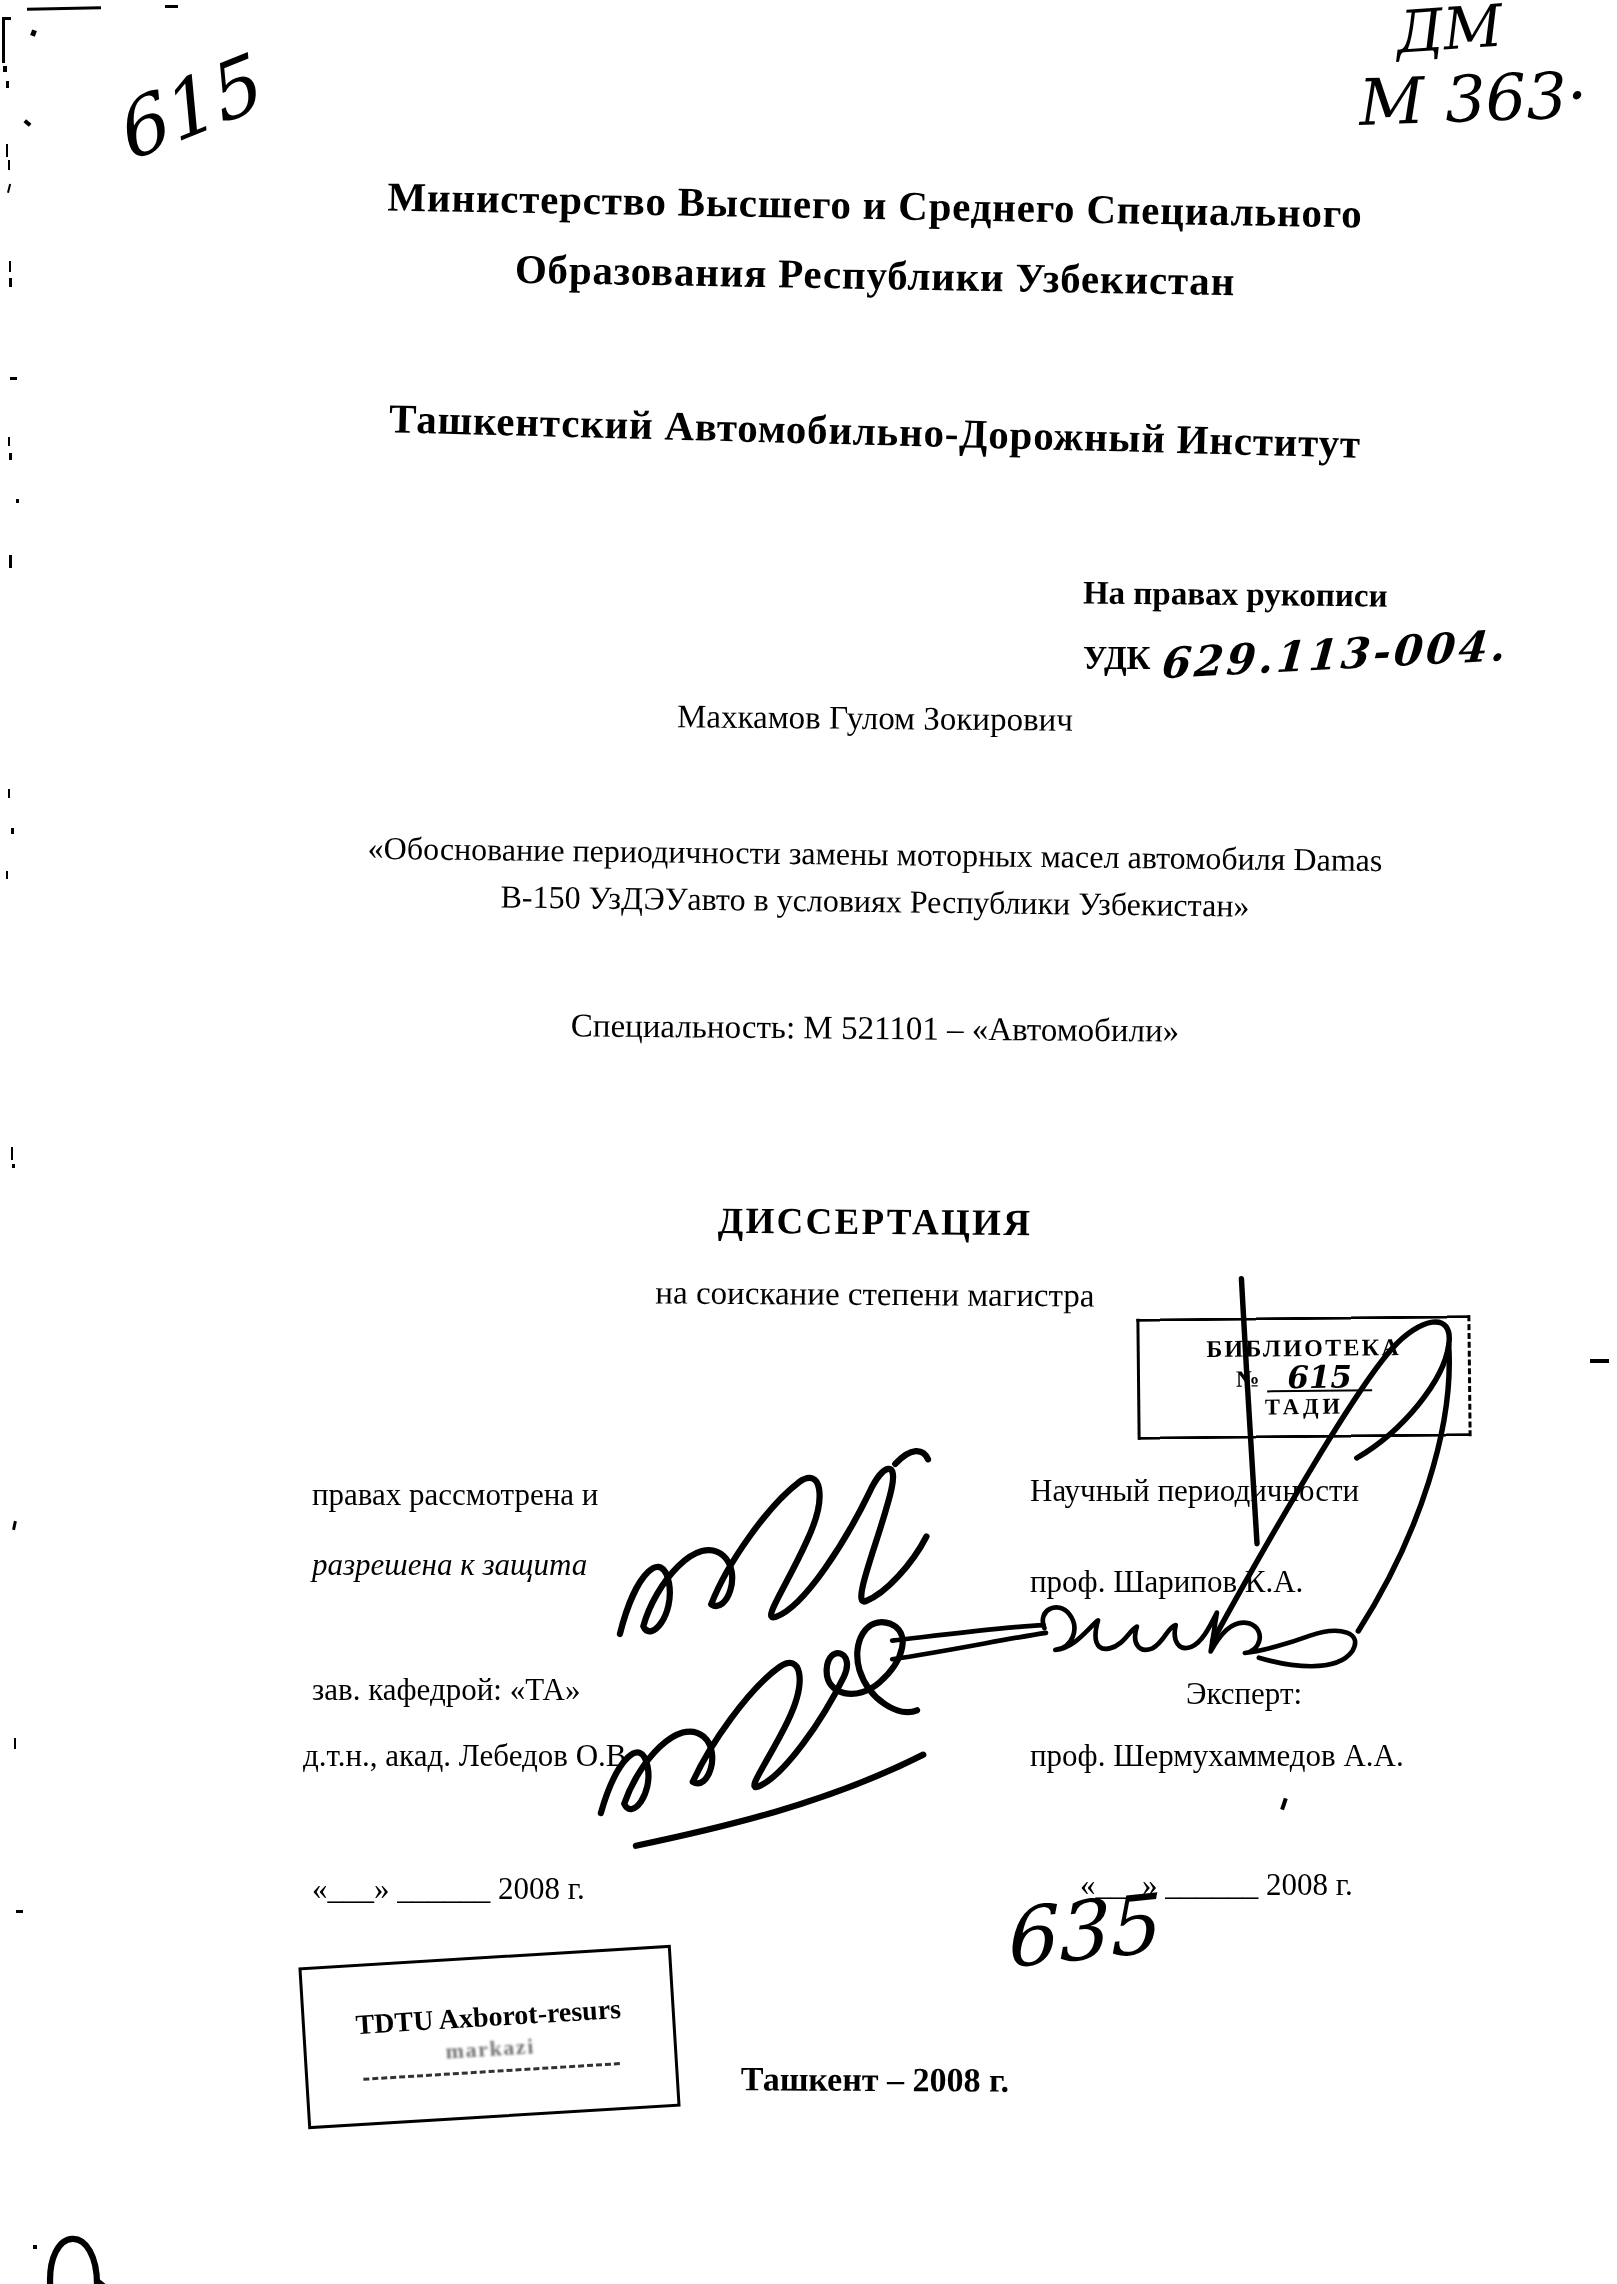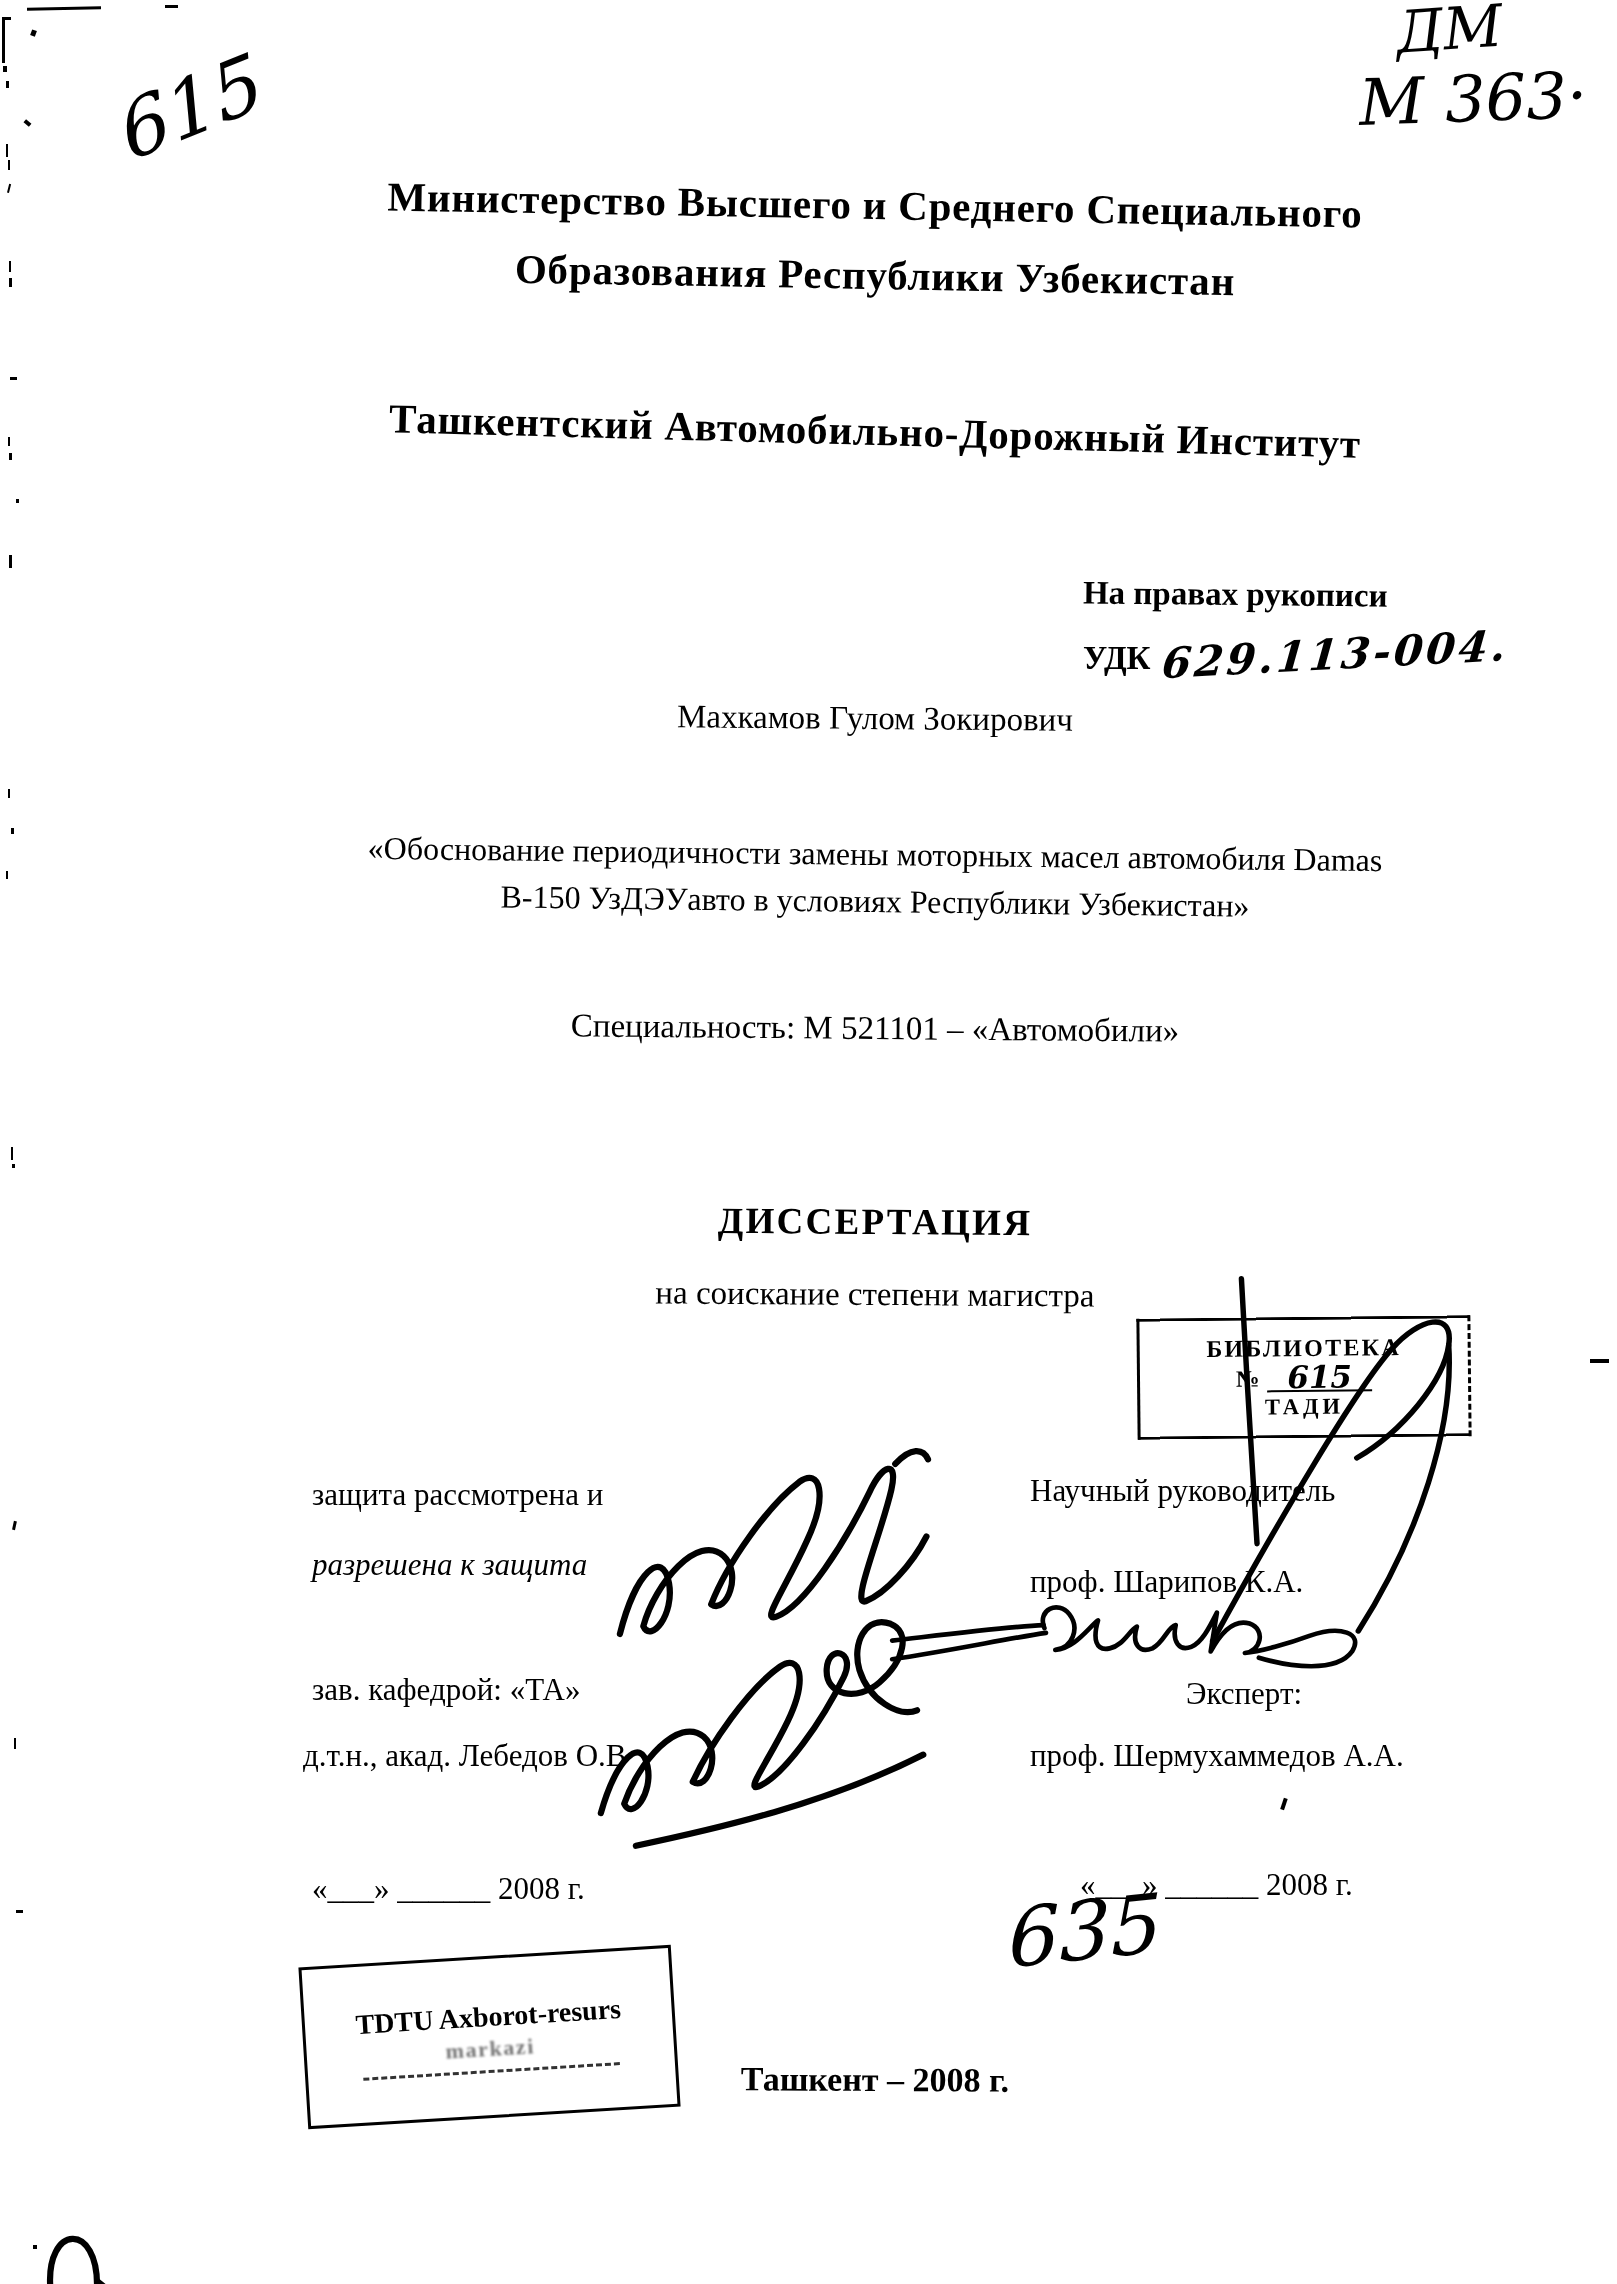--- a/index.html
+++ b/index.html
@@ -111,27 +111,27 @@
     </div>
     <div class="l3">ТАДИ</div>
   </div>
 
   <svg class="sig" style="left:1123px;top:1271px;" width="374" height="374" viewBox="0 0 480 480">
     <path d="M 152 10 C 158 120 166 260 172 350" stroke-width="7"></path>
     <path d="M 115 475 C 200 320 300 150 345 100 C 380 60 425 50 418 95 C 412 140 360 205 300 240" stroke-width="7"></path>
     <path d="M 418 95 C 425 200 380 340 302 462" stroke-width="7"></path>
   </svg>
 
-  <div class="abs colline" style="left:312px;top:1477px;">защита рассмотрена и</div>
+  <div class="abs colline" style="left:312px;top:1477px;">правах рассмотрена и</div>
   <div class="abs colline" style="left:312px;top:1547px;font-style:italic;">разрешена к защита</div>
   <div class="abs colline" style="left:312px;top:1672px;">зав. кафедрой: «ТА»</div>
   <div class="abs colline" style="left:303px;top:1738px;">д.т.н., акад. Лебедов О.В</div>
   <div class="abs colline" style="left:312px;top:1871px;">«___» ______ 2008 г.</div>
 
-  <div class="abs colline" style="left:1030px;top:1473px;">Научный руководитель</div>
+  <div class="abs colline" style="left:1030px;top:1473px;">Научный периодичности</div>
   <div class="abs colline" style="left:1030px;top:1539px;margin-top:25px;">проф. Шарипов К.А.</div>
   <div class="abs colline" style="left:1186px;top:1676px;">Эксперт:</div>
   <div class="abs colline" style="left:1030px;top:1738px;font-family:Liberation Serif, serif;">проф. Шермухаммедов А.А.</div>
   <div class="abs colline" style="left:1080px;top:1867px;">«___» ______ 2008 г.</div>
   <div class="abs hw hw635" style="left:1008px;top:1884px;">635</div>
 
   <svg class="sig" style="left:608px;top:1439px;" width="328" height="234" viewBox="0 0 420 300">
     <path d="M 15 250 C 35 170 70 140 78 185 C 85 225 55 262 45 240 C 60 185 115 120 148 150 C 172 172 152 225 132 212 C 152 160 205 85 245 55 C 272 36 282 72 255 130 C 228 190 195 235 215 228 C 252 215 305 130 335 68 C 352 32 372 26 363 65 C 350 122 310 215 330 208 C 356 198 390 160 408 125" stroke-width="8"></path>
     <path d="M 368 32 C 388 10 404 12 410 26" stroke-width="8"></path>
   </svg>

